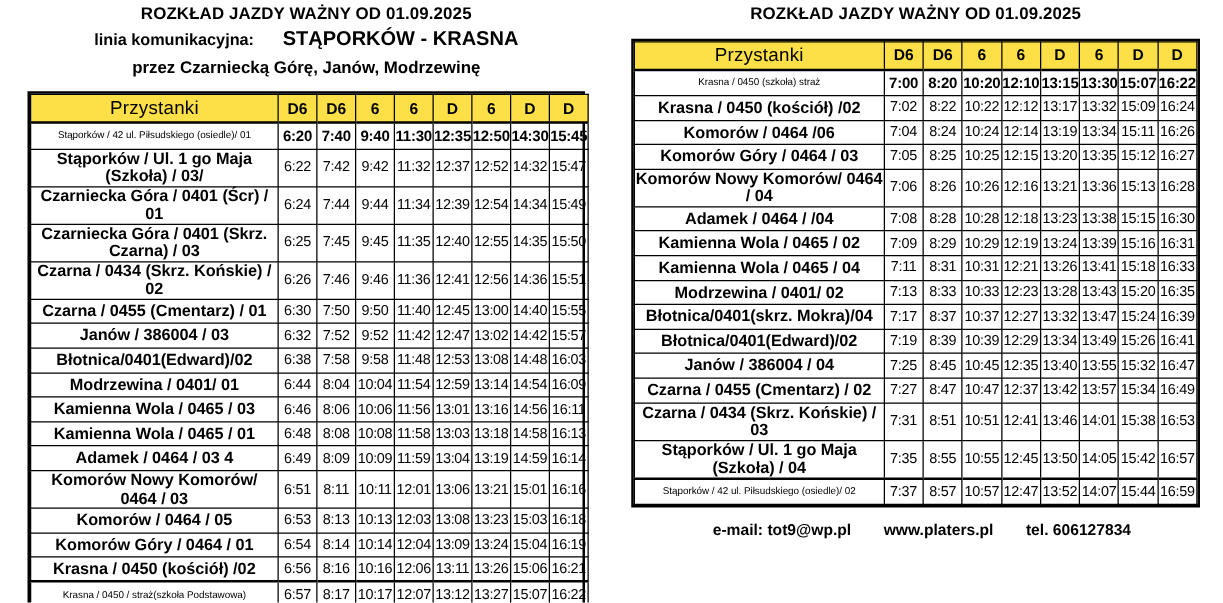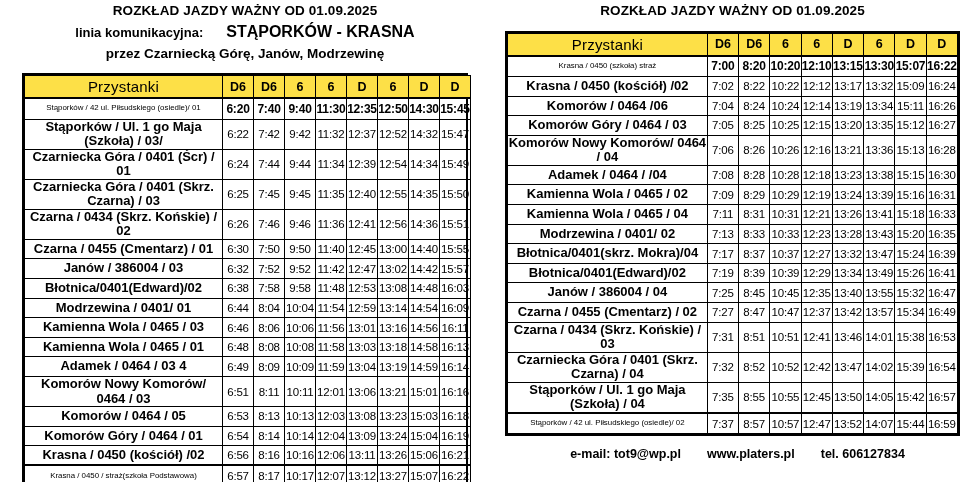--- a/index.html
+++ b/index.html
@@ -562,31 +562,20 @@
               <td class="time">7:31</td>
               <td class="time">8:51</td>
               <td class="time">10:51</td>
               <td class="time">12:41</td>
               <td class="time">13:46</td>
               <td class="time">14:01</td>
               <td class="time">15:38</td>
               <td class="time">16:53</td>
             </tr>
             <tr>
-              <td class="stop">Czarniecka Góra / 0401 (Skrz. Czarna) / 04</td>
-              <td class="time">7:32</td>
-              <td class="time">8:52</td>
-              <td class="time">10:52</td>
-              <td class="time">12:42</td>
-              <td class="time">13:47</td>
-              <td class="time">14:02</td>
-              <td class="time">15:39</td>
-              <td class="time">16:54</td>
-            </tr>
-            <tr>
               <td class="stop">Stąporków / Ul. 1 go Maja (Szkoła) / 04</td>
               <td class="time">7:35</td>
               <td class="time">8:55</td>
               <td class="time">10:55</td>
               <td class="time">12:45</td>
               <td class="time">13:50</td>
               <td class="time">14:05</td>
               <td class="time">15:42</td>
               <td class="time">16:57</td>
             </tr>

